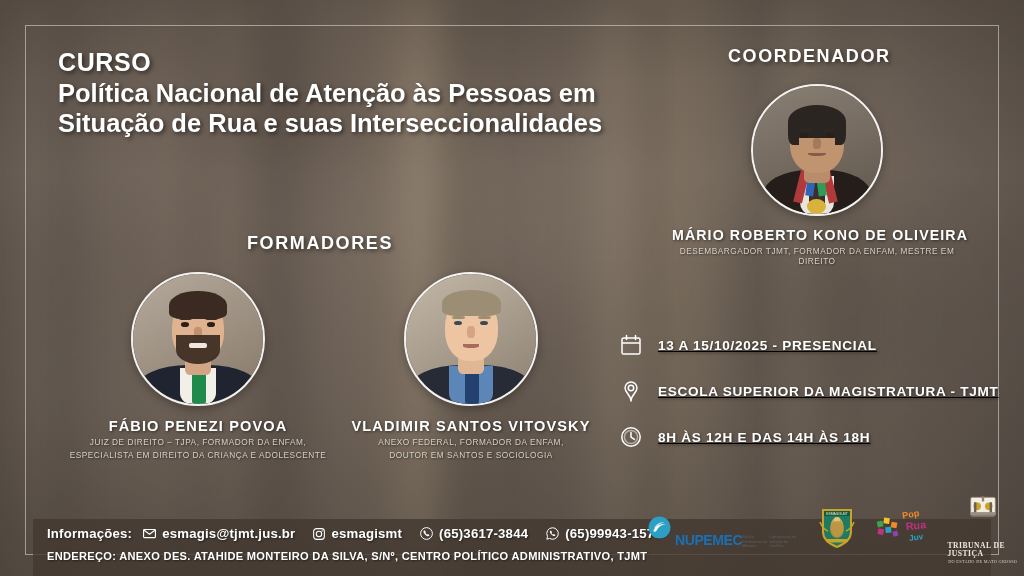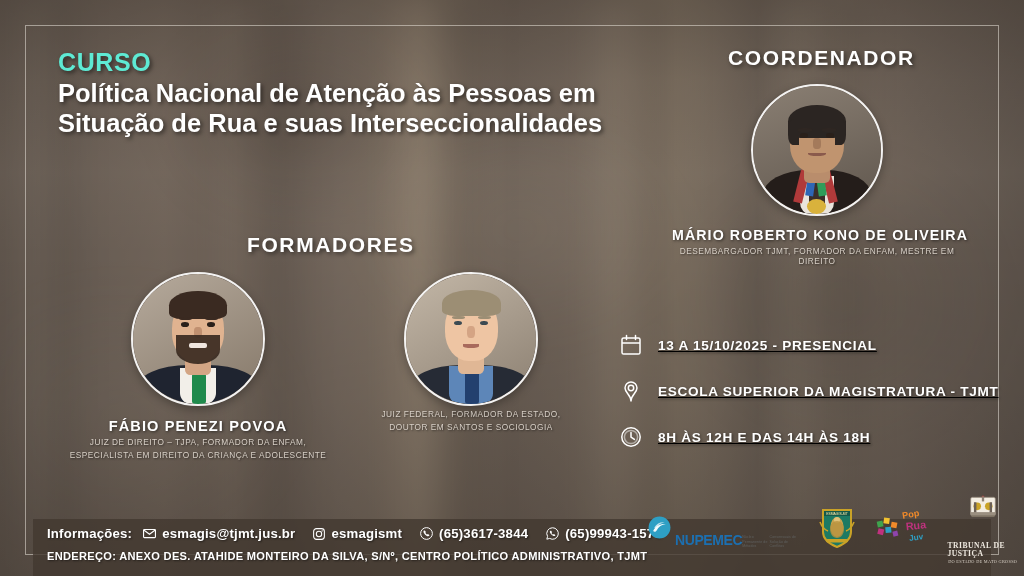--- a/index.html
+++ b/index.html
@@ -52,31 +52,31 @@
   
   .frame{
     position:absolute;left:25px;top:25px;right:25px;bottom:21px;
     border:1.2px solid rgba(232,226,216,.55);
     pointer-events:none;
   }
 
   
   .headline{position:absolute;left:58px;top:48px;width:620px;}
   .kicker{
-    font-size:25px;font-weight:bold;color:#5eead4;letter-spacing:.6px;
+    font-size:25px;font-weight:bold;color:#ffffff;letter-spacing:.6px;
     text-shadow:2px 2px 4px rgba(0,0,0,.55);line-height:1.12;
   }
   .title{
     font-size:25.5px;font-weight:bold;color:#fff;line-height:1.25;
     text-shadow:2px 2px 4px rgba(0,0,0,.55);margin-top:2px;
   }
 
   
   .sec-head{
-    position:absolute;font-size:21px;font-weight:bold;color:#fff;
+    position:absolute;font-size:18px;font-weight:bold;color:#fff;
     letter-spacing:1.6px;text-shadow:2px 2px 4px rgba(0,0,0,.5);
     white-space:nowrap;
   }
   #coordenador-heading{left:728px;top:46px;}
   #formadores-heading{left:247px;top:233px;}
 
   
   .person{position:absolute;text-align:center;}
   .avatar{
     border-radius:50%;overflow:hidden;position:relative;
@@ -256,21 +256,22 @@
           <div class="f-hair" style="left:28%;top:12%;width:45%;height:20%;background:#9c8e74;"></div>
           <div class="f-brow" style="left:35%;top:32%;width:10%;height:2.4%;background:#9c8e74;"></div>
           <div class="f-brow" style="left:55%;top:32%;width:10%;height:2.4%;background:#9c8e74;"></div>
           <div class="f-eye" style="left:37%;top:36%;width:6%;height:3.4%;background:#3b4a52;"></div>
           <div class="f-eye" style="left:57%;top:36%;width:6%;height:3.4%;background:#3b4a52;"></div>
           <div style="position:absolute;left:47%;top:40%;width:6%;height:9%;background:rgba(180,125,95,.45);border-radius:40%;"></div>
           <div class="f-mouth" style="left:44%;top:54%;width:12%;height:2.6%;background:#a86a5c;"></div>
         </div>
       </div>
     </div>
-    <div class="p-role">JUIZ FEDERAL, FORMADOR DA ESTADO,</div>
+    <div class="p-name">VLADIMIR SANTOS VITOVSKY</div>
+    <div class="p-role">ANEXO FEDERAL, FORMADOR DA ENFAM,</div>
     <div class="p-role">DOUTOR EM SANTOS E SOCIOLOGIA</div>
   </div>
 
   <div class="details">
 
     <div class="drow">
       <span class="ic">
         <svg width="24" height="24" viewBox="0 0 24 24" fill="none" stroke="#ffffff" stroke-width="1.5">
           <rect x="3" y="5" width="18" height="16" rx="1.6"></rect>
           <path d="M3 10h18"></path>

